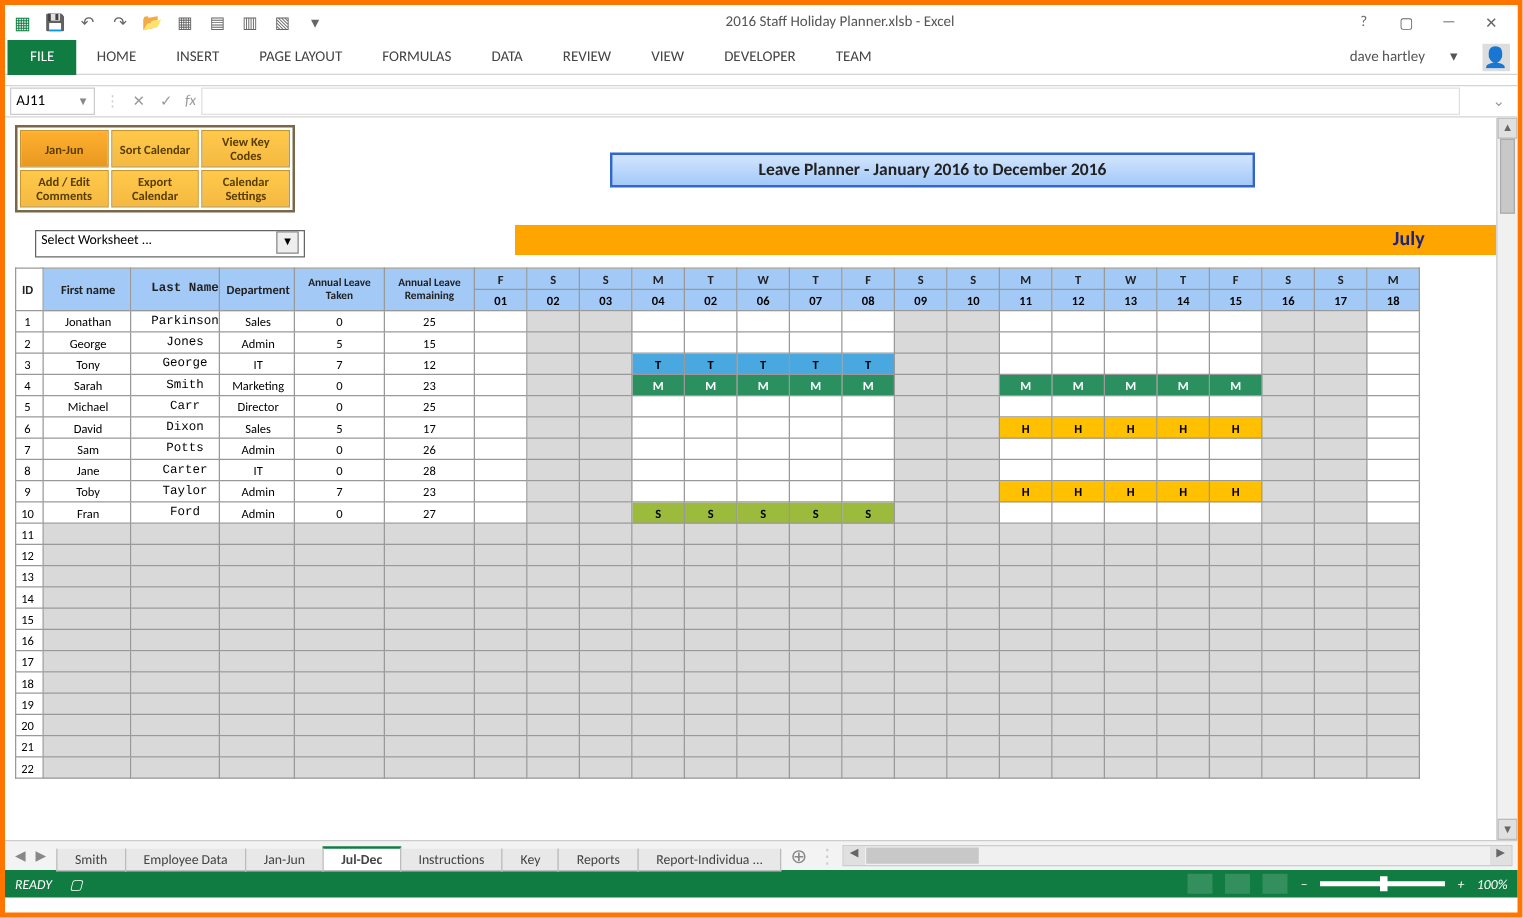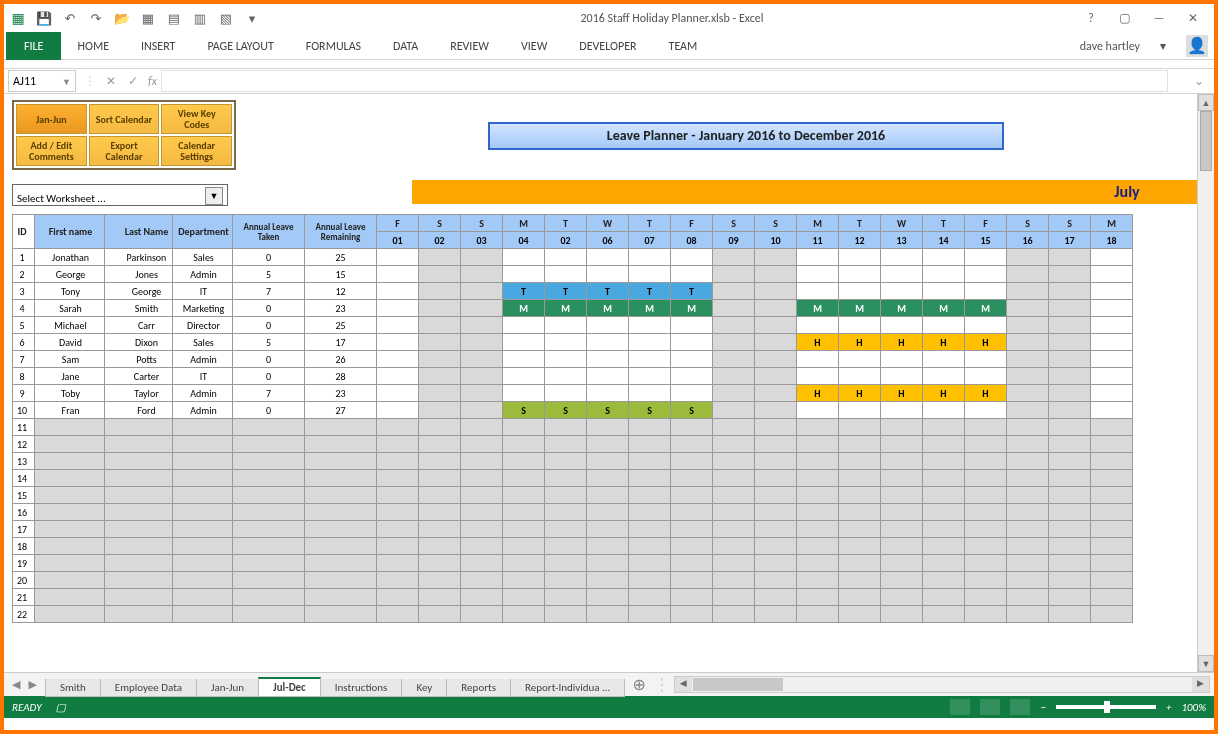--- a/index.html
+++ b/index.html
@@ -31,33 +31,33 @@
 .fx { font-style: italic; color: #999; padding: 0 4px; }
 .formula-input { flex: 1; height: 22px; border: 1px solid #e0e0e0; margin-right: 20px; }
 
 .sheet-area { position: relative; height: 578px; overflow: hidden; display: flex; }
 .sheet-content { flex: 1; position: relative; overflow: hidden; }
 
 .custom-tools { position: absolute; top: 6px; left: 8px; width: 224px; border: 2px solid #7a6648; background: #fff; padding: 2px; }
 .tool-row { display: flex; gap: 2px; }
 .tool-btn { flex: 1; background: linear-gradient(#ffc94a, #f4b942); border: 1px solid #c69630; font-size: 10px; font-weight: bold; color: #5a3e00; text-align: center; padding: 4px 2px; line-height: 11px; height: 30px; display: flex; align-items: center; justify-content: center; }
 .tool-btn.active { background: linear-gradient(#ffb030,#e89820); }
-.ws-select { position: absolute; top: 90px; left: 8px; width: 216px; height: 22px; border: 1px solid #666; background: #fff; font-size: 11px; padding: 0 4px; display: flex; align-items: flex-end; justify-content: space-between; }
+.ws-select { position: absolute; top: 90px; left: 24px; width: 216px; height: 22px; border: 1px solid #666; background: #fff; font-size: 11px; padding: 0 4px; display: flex; align-items: flex-start; justify-content: space-between; }
 .ws-select-btn { width: 18px; height: 18px; border: 1px solid #888; background: #eee; text-align: center; font-size: 9px; line-height: 16px; }
 
 .planner-title { position: absolute; top: 28px; left: 484px; width: 516px; height: 28px; border: 2px solid #3366cc; background: linear-gradient(#d3e5ff,#a3c9f7); text-align: center; font-size: 14px; font-weight: bold; color: #222; line-height: 24px; }
 
 .grid { position: absolute; top: 120px; left: 8px; }
 table.planner { border-collapse: collapse; font-size: 10px; }
 table.planner th, table.planner td { border: 1px solid #999; height: 17px; text-align: center; }
 .hdr { background: #a3c9f7; font-weight: bold; font-size: 10px; color: #222; }
 .hdr2 { background: #a3c9f7; font-weight: bold; font-size: 10px; }
 .rownum { width: 22px; background: #fff; font-size: 10px; text-align: right; padding-right: 3px; }
 .cell-fn { width: 70px; text-align: left; padding-left: 2px; }
-.cell-ln { width: 68px; text-align: left; padding-left: 16px; }
+.cell-ln { width: 68px; text-align: left; padding-left: 16px; font-family: Liberation Mono, monospace; }
 .cell-dp { width: 60px; text-align: left; padding-left: 2px; }
 .cell-al { width: 72px; }
 .daycol { width: 42px; }
 .wkend { width: 38px; background: #d9d9d9; }
 .wkday { background: #fff; }
 .code-T { background: #4aa8e0; font-weight: bold; }
 .code-M { background: #2a9060; color: #fff; font-weight: bold; }
 .code-H { background: #ffc000; font-weight: bold; }
 .code-S { background: #9cbb3c; font-weight: bold; }
 .emptygrey { background: #d9d9d9; }

